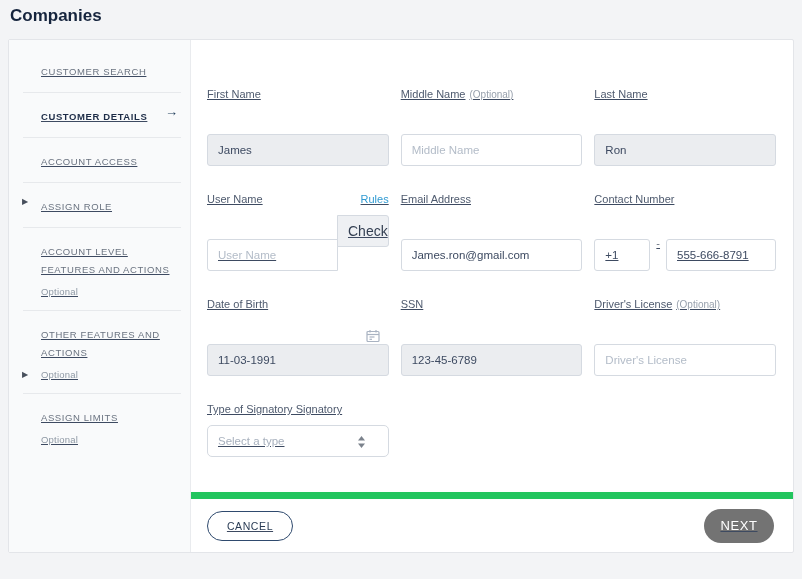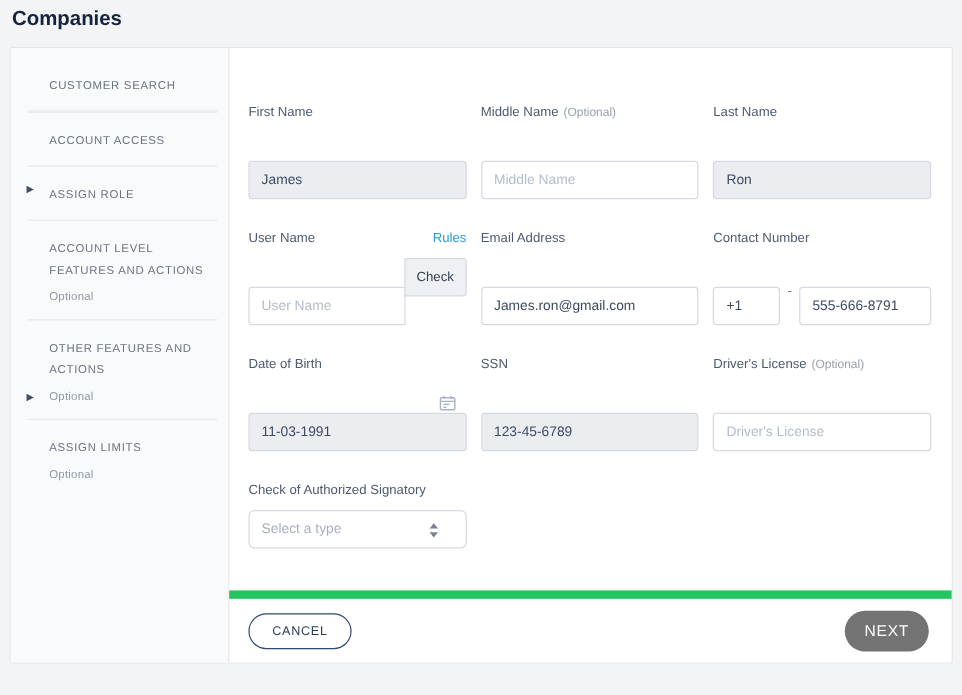--- a/index.html
+++ b/index.html
@@ -18,21 +18,21 @@
     margin-top:6px; font-size:9.5px; font-weight:600; letter-spacing:.5px;
     display:flex; align-items:center; gap:7px; text-transform:uppercase;
   }
   .bc-link { color:#3b9ed9; cursor:pointer; }
   .bc-sep  { color:#9aa2ac; font-size:10px; font-weight:400; }
   .bc-current { color:#333d49; }
 
   
   .panel {
     margin:12px 8px 8px 8px; height:514px; background:#ffffff;
-    border:1px solid #e3e5e9; border-radius:2px; display:flex;
+    border:1px solid #e3e5e9; border-radius:2px; display:flex;text-decoration:underline;
   }
 
   
   .sidebar {
     width:182px; flex:0 0 182px; background:#f9fafb;
     border-right:1px solid #e9ebee; padding-top:8px;
   }
   .sb-item { position:relative; padding:13px 14px 13px 32px; }
   .sb-label {
     font-size:9.5px; letter-spacing:.6px; line-height:14px;
@@ -70,22 +70,22 @@
     background:#fff; padding:0 10px; font-size:11.5px; color:#3d4a61;
     font-family:"Liberation Sans", sans-serif; outline:none;margin-top:24px;
   }
   input::placeholder { color:#b3bcc8; }
   input:disabled { background:#ebedf0; color:#3d4a61; }
 
   .uname-group { display:flex; }
   .uname-group input { flex:1; min-width:0; border-radius:3px 0 0 3px; }
   .check-btn {
     flex:0 0 52px; height:32px; border:1px solid #d5dae1; margin-left:-1px;
-    border-radius:0 3px 3px 0; background:#eef0f3; font-size:11px;
-    color:#333f52; cursor:pointer; font-family:"Liberation Sans", sans-serif;
+    border-radius:0 3px 3px 0; background:#eef0f3; font-size:14px;
+    color:#333f52; cursor:pointer; font-family:"Liberation Sans", sans-serif;text-align:right;
   }
 
   .contact-group { display:flex; align-items:center; gap:6px; }
   .cc-input { flex:0 0 56px; }
   .dash { color:#6a7380; font-size:11px; }
 
   .dob-wrap { position:relative; }
   .dob-wrap input { padding-right:30px; }
   .cal-icon { position:absolute; right:9px; top:9px; }
 
@@ -120,20 +120,24 @@
 </div>
 
 <div class="panel">
 
   <div class="sidebar">
     <div class="sb-item">
       <span class="sb-label">CUSTOMER SEARCH</span>
     </div>
     <div class="sb-sep"></div>
 
+    <div class="sb-item active">
+      <span class="sb-label">CUSTOMER DETAILS</span>
+      <span class="sb-arrow">→</span>
+    </div>
     <div class="sb-sep"></div>
 
     <div class="sb-item">
       <span class="sb-label">ACCOUNT ACCESS</span>
     </div>
     <div class="sb-sep"></div>
 
     <div class="sb-item">
       <span class="sb-caret">▶</span>
       <span class="sb-label">ASSIGN ROLE</span>
@@ -245,21 +249,21 @@
             <span class="f-label">Driver's License</span>
             <span class="f-optional">(Optional)</span>
           </div>
           <input placeholder="Driver's License" style="">
         </div>
       </div>
 
       <div class="row">
         <div class="cell">
           <div class="label-row">
-            <span class="f-label">Check of Authorized Signatory</span>
+            <span class="f-label">Type of Signatory Signatory</span>
           </div>
           <div class="select-box">
             <span>Select a type</span>
             <span class="sort-icon">
               <svg width="9" height="14" viewBox="0 0 9 14">
                 <path d="M4.5 1 L8 5.4 L1 5.4 Z" fill="#7b828c"></path>
                 <path d="M4.5 13 L1 8.6 L8 8.6 Z" fill="#7b828c"></path>
               </svg>
             </span>
           </div>

